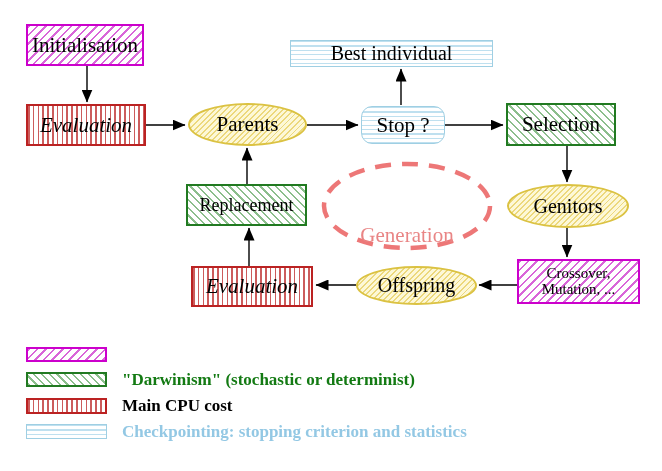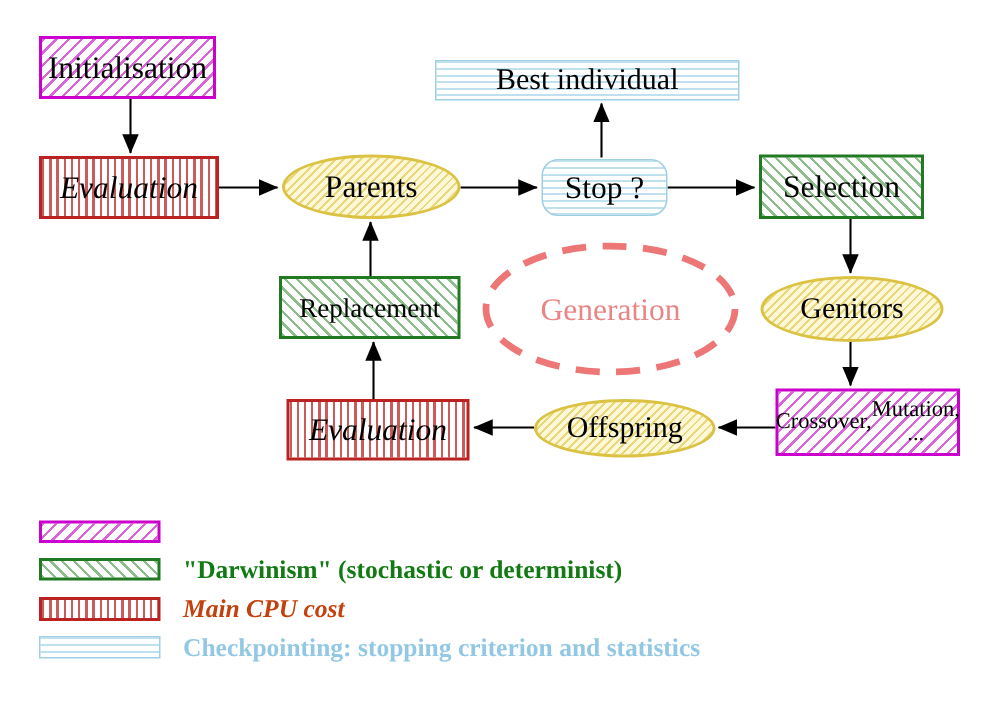--- a/index.html
+++ b/index.html
@@ -39,42 +39,42 @@
   #n-initialisation{left:26px;top:24px;width:118px;height:42px;font-size:21px;}
   #n-evaluation-top{left:26px;top:104px;width:120px;height:42px;font-size:21px;}
   #n-parents{left:188px;top:103px;width:119px;height:43px;font-size:21px;}
   #n-best-individual{left:290px;top:40px;width:203px;height:27px;font-size:20px;}
   #n-stop{left:361px;top:106px;width:84px;height:38px;font-size:21px;border-radius:11px;}
   #n-selection{left:506px;top:103px;width:110px;height:43px;font-size:21px;}
   #n-replacement{left:186px;top:184px;width:121px;height:42px;font-size:18px;}
   #n-genitors{left:507px;top:184px;width:122px;height:44px;font-size:20px;}
   #n-evaluation-bottom{left:191px;top:266px;width:122px;height:41px;font-size:21px;}
   #n-offspring{left:356px;top:266px;width:121px;height:39px;font-size:20px;}
-  #n-crossover{left:517px;top:259px;width:123px;height:45px;font-size:15px;flex-direction:row;}
+  #n-crossover{left:517px;top:259px;width:123px;height:45px;font-size:15px;flex-direction:column;}
   #n-generation{
     position:absolute;left:324px;top:164px;width:166px;height:84px;
-    display:flex;align-items:center;justify-content:center;
+    display:flex;align-items:flex-end;justify-content:center;
     color:#e98585;font-size:21px;
   }
   
   #arrows{position:absolute;left:0;top:0;pointer-events:none;}
   
   .swatch{position:absolute;left:26px;width:81px;height:15px;box-sizing:border-box;}
   #sw-stochastic{top:347px;}
   #sw-darwinism{top:372px;}
   #sw-cpu{top:398px;height:16px;}
   #sw-checkpoint{top:424px;}
   .legend-text{
     position:absolute;left:122px;font-size:17px;font-weight:bold;
     white-space:nowrap;line-height:20px;
   }
   #lt-0{top:345px;color:#cc00cc;}
   #lt-0 .part2{color:#eec832;margin-left:13px;font-weight:bold;}
   #lt-1{top:370px;color:#137a13;}
-  #lt-2{top:396px;color:#c2410c;font-style:italic;}
+  #lt-2{top:396px;color:#000000;}
   #lt-3{top:422px;color:#93c8e4;}
 </style>
 </head>
 <body>
 
 <div id="canvas">
 
   <svg id="arrows" width="662" height="471" viewBox="0 0 662 471">
     <defs>
       <marker id="ah" markerUnits="userSpaceOnUse" markerWidth="14" markerHeight="11" refX="12.5" refY="5.5" orient="auto">

